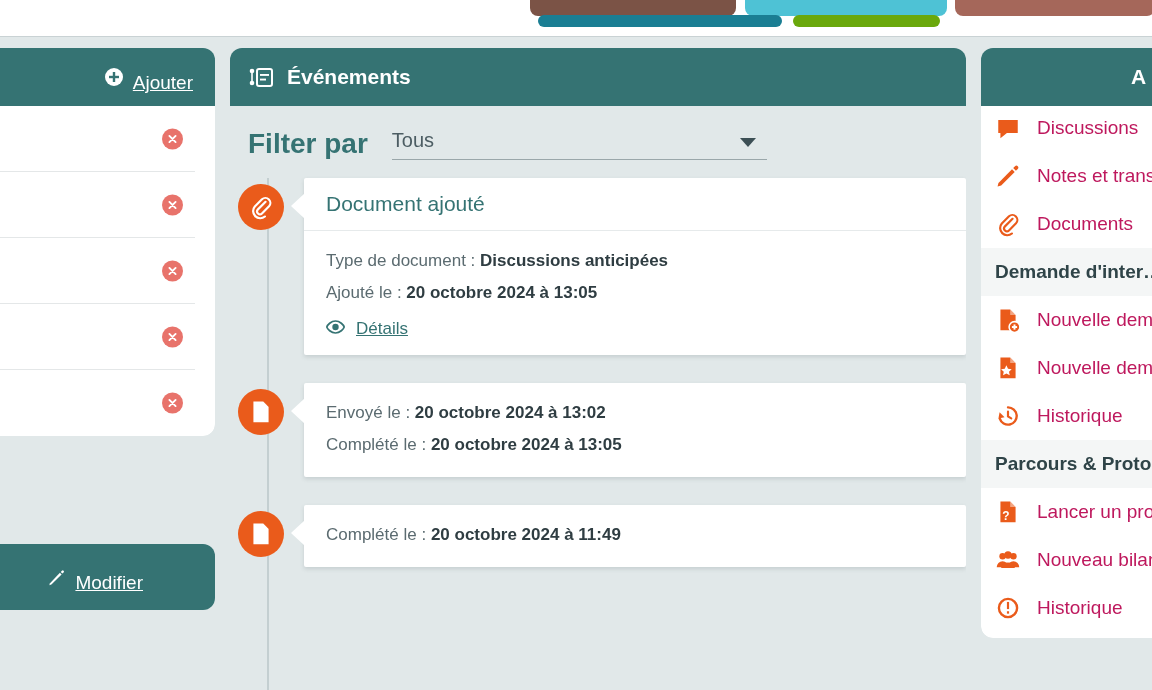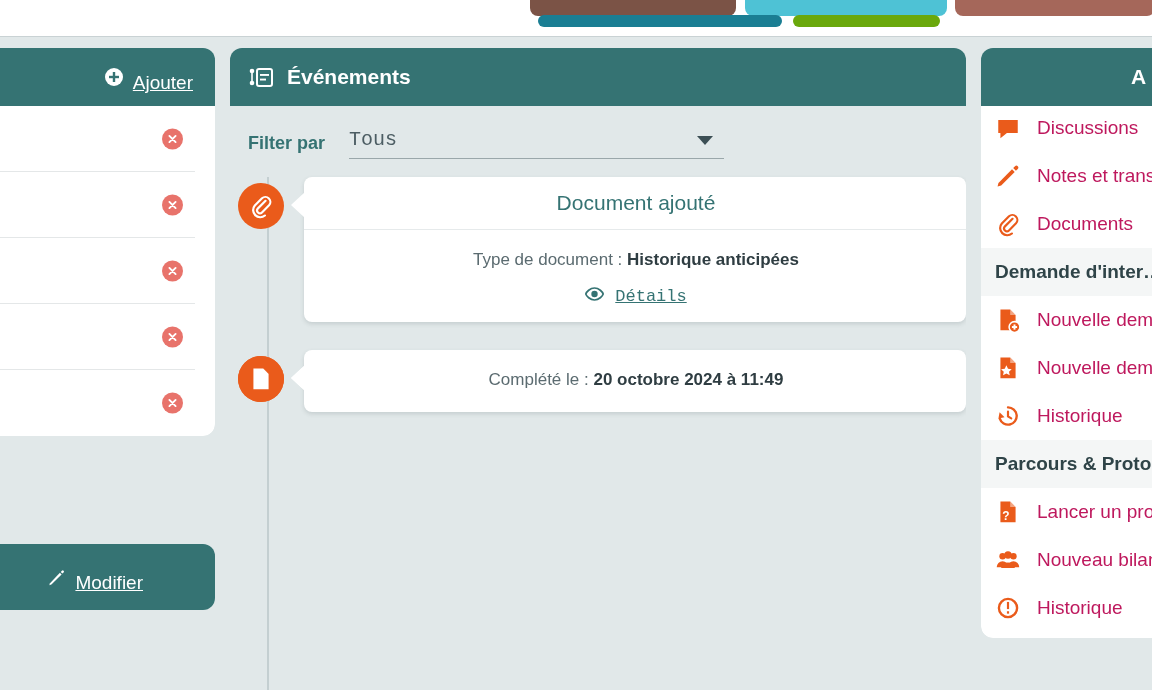--- a/index.html
+++ b/index.html
@@ -142,31 +142,30 @@
   }
   #center-head { height: 58px; }
   #center-head .ev-icon { margin-right: 12px; display:inline-flex; }
 
   .filter-bar {
     display: flex;
     align-items: center;
     padding: 22px 0 0 18px;
   }
   .filter-label {
-    font-size: 18px;
+    font-size: 28px;
     font-weight: 700;
     color: #357373;
     margin-right: 24px;
   }
   .select-wrap {
     position: relative;
     width: 375px;
     border-bottom: 1px solid #9aa7aa;
     padding-bottom: 7px;
-    font-family: Liberation Mono, monospace;
   }
   .select-val {
     font-size: 20px;
     color: #4c5d63;
   }
   .caret {
     position: absolute;
     right: 10px; top: 6px;
   }
 
@@ -194,23 +193,22 @@
     border-radius: 50%;
     background: #ea5b1b;
     display: flex;
     align-items: center;
     justify-content: center;
     z-index: 3;
   }
   .tl-card {
     position: relative;
     background: #ffffff;
-    border-radius: 8px;
+    border-radius: 2px;
     box-shadow: 0 2px 4px rgba(70,90,95,0.18);
-    text-align: center;
   }
   .tl-card::before {
     content: "";
     position: absolute;
     left: -13px; top: 15px;
     border-top: 13px solid transparent;
     border-bottom: 13px solid transparent;
     border-right: 14px solid #ffffff;
   }
   .tl-title {
@@ -231,21 +229,21 @@
   }
   .details-link {
     display: inline-flex;
     align-items: center;
     gap: 11px;
     margin-top: 10px;
     color: #357373;
     font-size: 17px;
     cursor: pointer;
   }
-  .details-link .dl-txt { text-decoration: underline; font-family: Liberation Mono, monospace; }
+  .details-link .dl-txt { text-decoration: underline; }
 
   
   #right-panel {
     left: 981px; top: 48px;
     width: 360px;
   }
   #right-head { justify-content: flex-start; padding-left: 150px; }
   #right-body {
     background: #ffffff;
     border-radius: 0 0 12px 12px;
@@ -399,38 +397,42 @@
       <div class="tl-line"></div>
       <div id="timeline-items">
           <div class="tl-item">
             <div class="tl-badge">
               <svg width="26" height="26" viewBox="0 0 24 24">
                 <path d="M16.2 7.2 L9.2 14.2 a2.6 2.6 0 0 0 3.7 3.7 L19.4 11.4 a4.6 4.6 0 0 0-6.5-6.5 L6.3 11.5 a6.6 6.6 0 0 0 9.3 9.3" fill="none" stroke="#ffffff" stroke-width="2" stroke-linecap="round"></path>
               </svg>
             </div>
             <div class="tl-card">
               <div class="tl-title">Document ajouté</div>
-              <div class="tl-body"><div class="tl-line-row">Type de document : <b>Historique anticipées</b></div><span class="details-link">
+              <div class="tl-body"><div class="tl-line-row">Type de document : <b>Discussions anticipées</b></div><div class="tl-line-row">Ajouté le : <b>20 octobre 2024 à 13:05</b></div><span class="details-link">
                   <span><svg width="19" height="14" viewBox="0 0 19 14">
                       <path d="M9.5 1 C14 1 17.6 5 18.2 7 C17.6 9 14 13 9.5 13 C5 13 1.4 9 .8 7 C1.4 5 5 1 9.5 1 Z" fill="none" stroke="#357373" stroke-width="1.7"></path>
                       <circle cx="9.5" cy="7" r="3.2" fill="#357373"></circle>
                     </svg></span>
                   <span class="dl-txt">Détails</span>
                 </span></div>
             </div>
           </div>
           <div class="tl-item">
             <div class="tl-badge">
               <svg width="26" height="26" viewBox="0 0 24 24">
                 <path d="M5 2.4 h9 l5 5 v14 h-14 z" fill="#ffffff"></path>
                 <path d="M14 2.4 v5 h5 z" fill="#ffffff" opacity="0.45"></path>
                 <text x="10" y="19" font-family="Liberation Sans, sans-serif" font-size="11" font-weight="700" fill="#ffffff" text-anchor="middle">?</text>
               </svg>
             </div>
             <div class="tl-card">
+              <div class="tl-body">
+                <div class="tl-line-row">Envoyé le : <b>20 octobre 2024 à 13:02</b></div>
+                <div class="tl-line-row">Complété le : <b>20 octobre 2024 à 13:05</b></div>
+              </div>
             </div>
           </div>
           <div class="tl-item">
             <div class="tl-badge">
               <svg width="26" height="26" viewBox="0 0 24 24">
                 <path d="M5 2.4 h9 l5 5 v14 h-14 z" fill="#ffffff"></path>
                 <path d="M14 2.4 v5 h5 z" fill="#ffffff" opacity="0.45"></path>
                 <text x="10" y="19" font-family="Liberation Sans, sans-serif" font-size="11" font-weight="700" fill="#ffffff" text-anchor="middle">?</text>
               </svg>
             </div>

